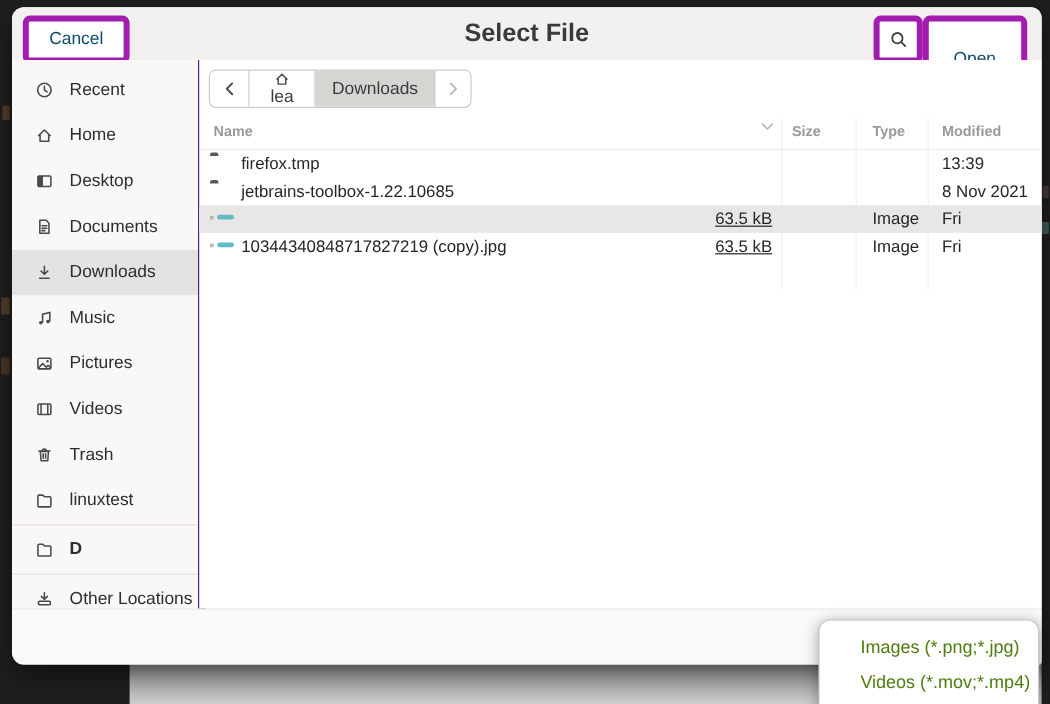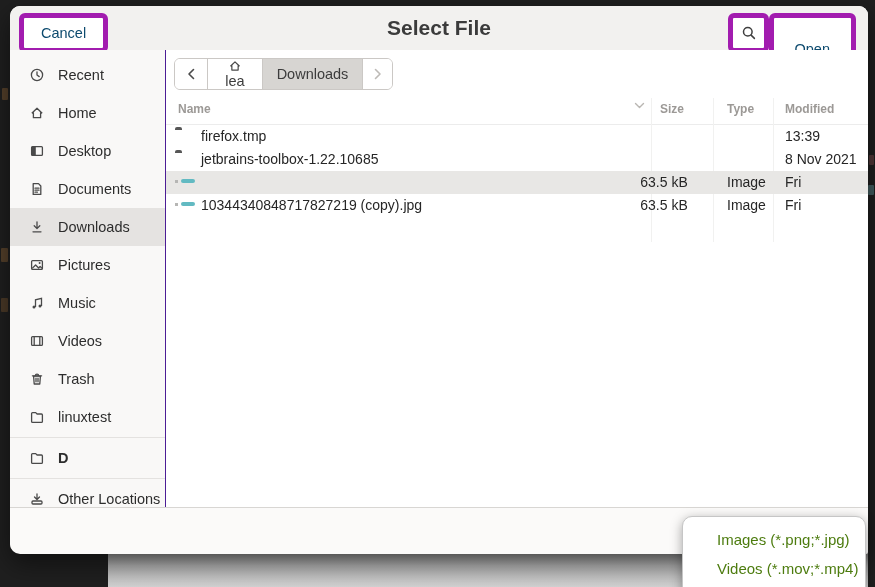--- a/index.html
+++ b/index.html
@@ -44,21 +44,21 @@
   .colhead{position:absolute;left:0;top:48px;right:0;height:26px;border-bottom:1px solid #ececec;
      font-weight:bold;font-size:12px;color:#9c9996;}
   .colhead span{position:absolute;top:4px;}
   .ch-name{left:12px;} .ch-size{left:494px;} .ch-type{left:561px;} .ch-mod{left:619px;}
   .sortchev{position:absolute;left:468px;top:9px;}
   .coldiv{position:absolute;top:48px;height:144px;width:1px;background:#f1f1f0;}
   .rows{position:absolute;left:0;top:75px;right:0;}
   .frow{height:23px;position:relative;font-size:14px;color:#262626;}
   .frow.selected{background:#e8e7e5;}
   .cell-name{position:absolute;left:35px;top:3px;white-space:nowrap;}
-  .cell-size{position:absolute;left:442px;width:112px;top:3px;text-align:center;}
+  .cell-size{position:absolute;left:430px;width:112px;top:3px;text-align:left;text-decoration:underline;}
   .cell-type{position:absolute;left:561px;top:3px;} .cell-mod{position:absolute;left:619px;top:3px;}
   .rowicon{position:absolute;left:9px;top:4px;}
   .icon-folder{width:17px;height:13px;background:#575757;border-radius:2px;position:relative;margin-top:1px;}
   .icon-folder::before{content:"";position:absolute;top:-2px;left:0;width:7px;height:3px;background:#575757;border-radius:2px 2px 0 0;}
   .icon-folder::after{content:"";position:absolute;top:1px;left:.5px;right:.5px;height:2.5px;background:#764040;border-radius:1px;}
   .icon-image{width:22px;height:12px;position:relative;margin-top:2px;}
   .icon-image::before{content:"";position:absolute;left:0;top:5px;width:3px;height:2.5px;background:#b6b6b4;}
   .icon-image::after{content:"";position:absolute;left:6px;top:4px;width:14px;height:3.5px;background:#62bac2;border-radius:2px;}
   
   .bottombar{position:absolute;left:0;top:501px;width:100%;height:46px;background:#fbfaf9;
@@ -140,36 +140,36 @@
           <span class="ic">
             <svg width="16" height="16" viewBox="0 0 16 16" fill="none" stroke="#4a4a4a" stroke-width="1.3">
               <path d="M8 2.8v6.2M5.2 6.8 8 9.6l2.8-2.8M4 12.8h8" stroke-linecap="round" stroke-linejoin="round"></path>
             </svg>
             </span>
           <span>Downloads</span>
         </div>
         <div class="side-item">
           <span class="ic">
             <svg width="16" height="16" viewBox="0 0 16 16" fill="none" stroke="#4a4a4a" stroke-width="1.3">
+              <path d="M6.5 12V4.8l6-1.4V11"></path>
+              <circle cx="5" cy="12" r="1.5" fill="#4a4a4a" stroke="none"></circle>
+              <circle cx="11" cy="11" r="1.5" fill="#4a4a4a" stroke="none"></circle>
+            </svg>
+            </span>
+          <span>Music</span>
+        </div>
+        <div class="side-item">
+          <span class="ic">
+            <svg width="16" height="16" viewBox="0 0 16 16" fill="none" stroke="#4a4a4a" stroke-width="1.3">
               <rect x="2.6" y="3.6" width="10.8" height="8.8" rx="1"></rect>
               <circle cx="10.6" cy="6.1" r="1" fill="#4a4a4a" stroke="none"></circle>
               <path d="M3.2 11.4 6.6 8l3 3 1.5-1.5 2 1.9" stroke-linejoin="round"></path>
             </svg>
             </span>
           <span>Pictures</span>
-        </div>
-        <div class="side-item">
-          <span class="ic">
-            <svg width="16" height="16" viewBox="0 0 16 16" fill="none" stroke="#4a4a4a" stroke-width="1.3">
-              <path d="M6.5 12V4.8l6-1.4V11"></path>
-              <circle cx="5" cy="12" r="1.5" fill="#4a4a4a" stroke="none"></circle>
-              <circle cx="11" cy="11" r="1.5" fill="#4a4a4a" stroke="none"></circle>
-            </svg>
-            </span>
-          <span>Music</span>
         </div>
         <div class="side-item">
           <span class="ic">
             <svg width="16" height="16" viewBox="0 0 16 16" fill="none" stroke="#4a4a4a" stroke-width="1.3">
               <rect x="2.6" y="3.6" width="10.8" height="8.8" rx="1"></rect>
               <path d="M5.2 3.6v8.8M10.8 3.6v8.8"></path>
             </svg>
             </span>
           <span>Videos</span>
         </div>

